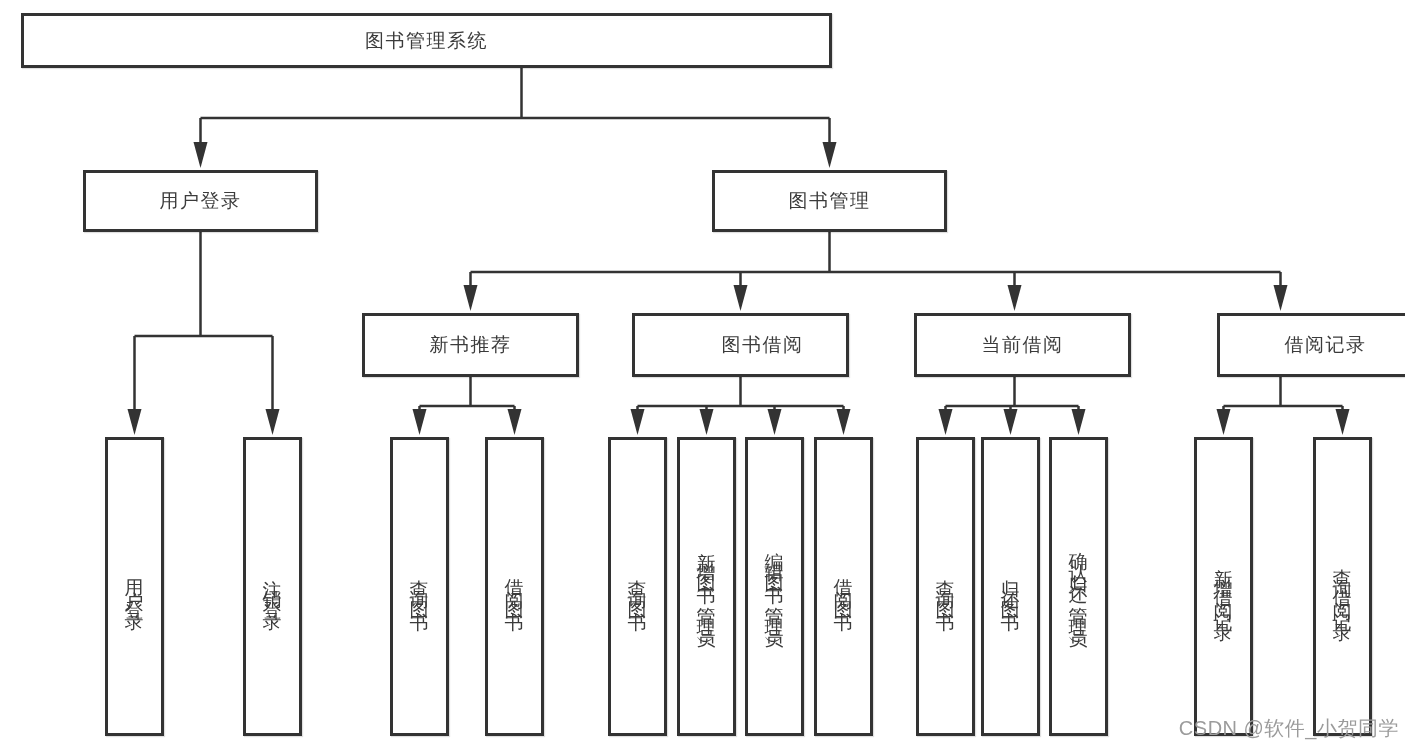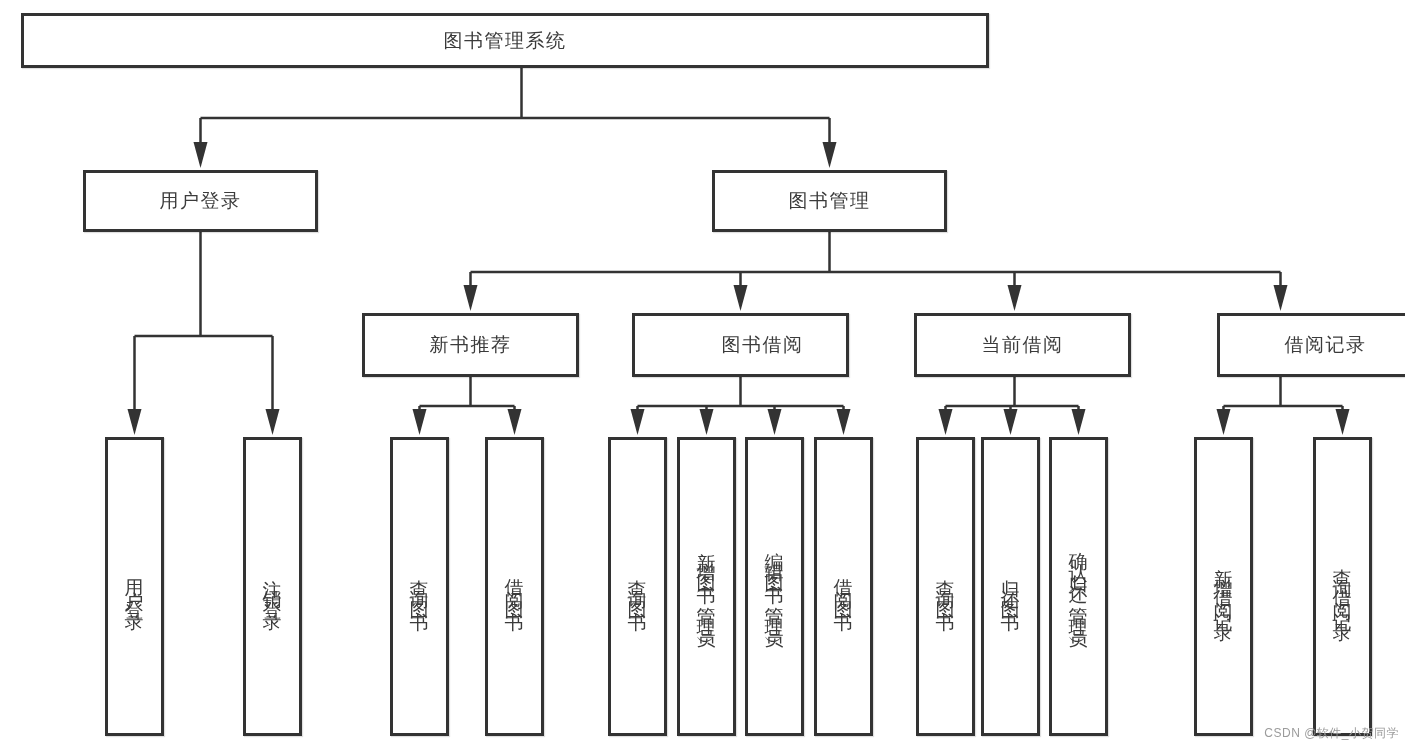--- a/index.html
+++ b/index.html
@@ -40,37 +40,37 @@
     box-shadow: 1px 1px 1px rgba(0,0,0,0.12);
   }
   .vbox span {
     writing-mode: vertical-rl;
     text-orientation: mixed;
     font-size: 19px; color: #3b3b3b;
     letter-spacing: 0.58em;
     white-space: nowrap;
     line-height: 1;
   }
-  .root  { left: 21px;  top: 13px;  width: 968px; height: 55px; }
+  .root  { left: 21px;  top: 13px;  width: 811px; height: 55px; }
   .l2a   { left: 83px;  top: 170px; width: 235px;  height: 62px; }
   .l2b   { left: 712px; top: 170px; width: 235px;  height: 62px; }
   .l3    { top: 313px; width: 217px; height: 64px; }
   .l3a { left: 362px; }  .l3b { left: 632px; padding-left: 44px; }
   .l3c { left: 906px; margin-left: 8px; }  .l3d { left: 1217px; }
   .v1  { left: 105px; }  .v2  { left: 243px; }
   .v3  { left: 390px; }  .v4  { left: 485px; }
   .v5  { left: 608px; }  .v6  { left: 677px; }
   .v7  { left: 745px; }  .v8  { left: 814px; }
   .v9  { left: 916px; }  .v10 { left: 981px; }
   .v11 { left: 1049px; } .v12 { left: 1194px; }
   .v13 { left: 1313px; }
   .watermark {
     position: absolute;
     right: 6px; bottom: 5px;
-    font-size: 12px;
+    font-size: 20px;
     color: #9b9b9b;
     letter-spacing: 0.5px;
   }
 </style>
 </head>
 <body>
 
 <div id="chart">
 
   <svg id="connectors" viewBox="0 0 1405 747" xmlns="http://www.w3.org/2000/svg">

